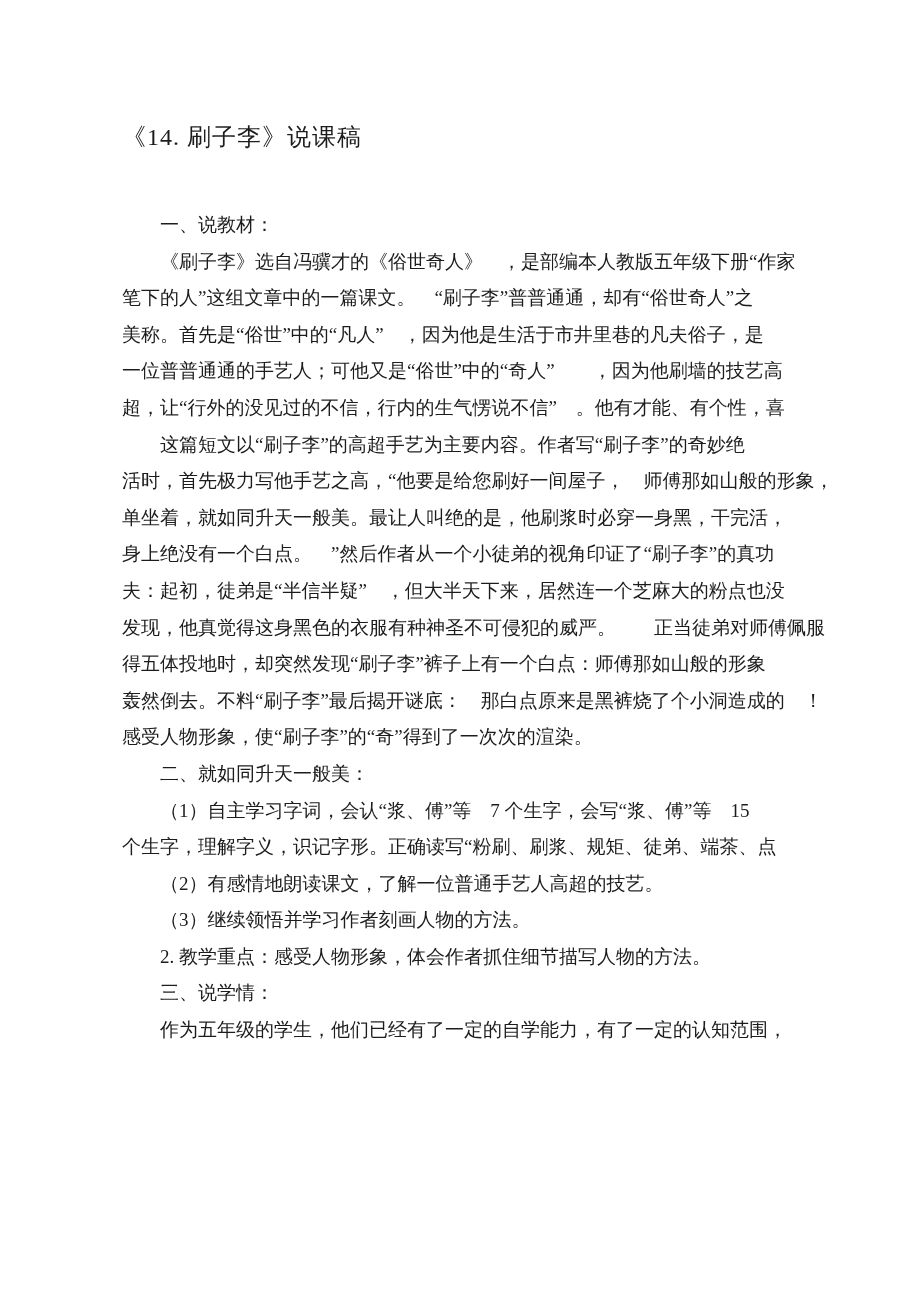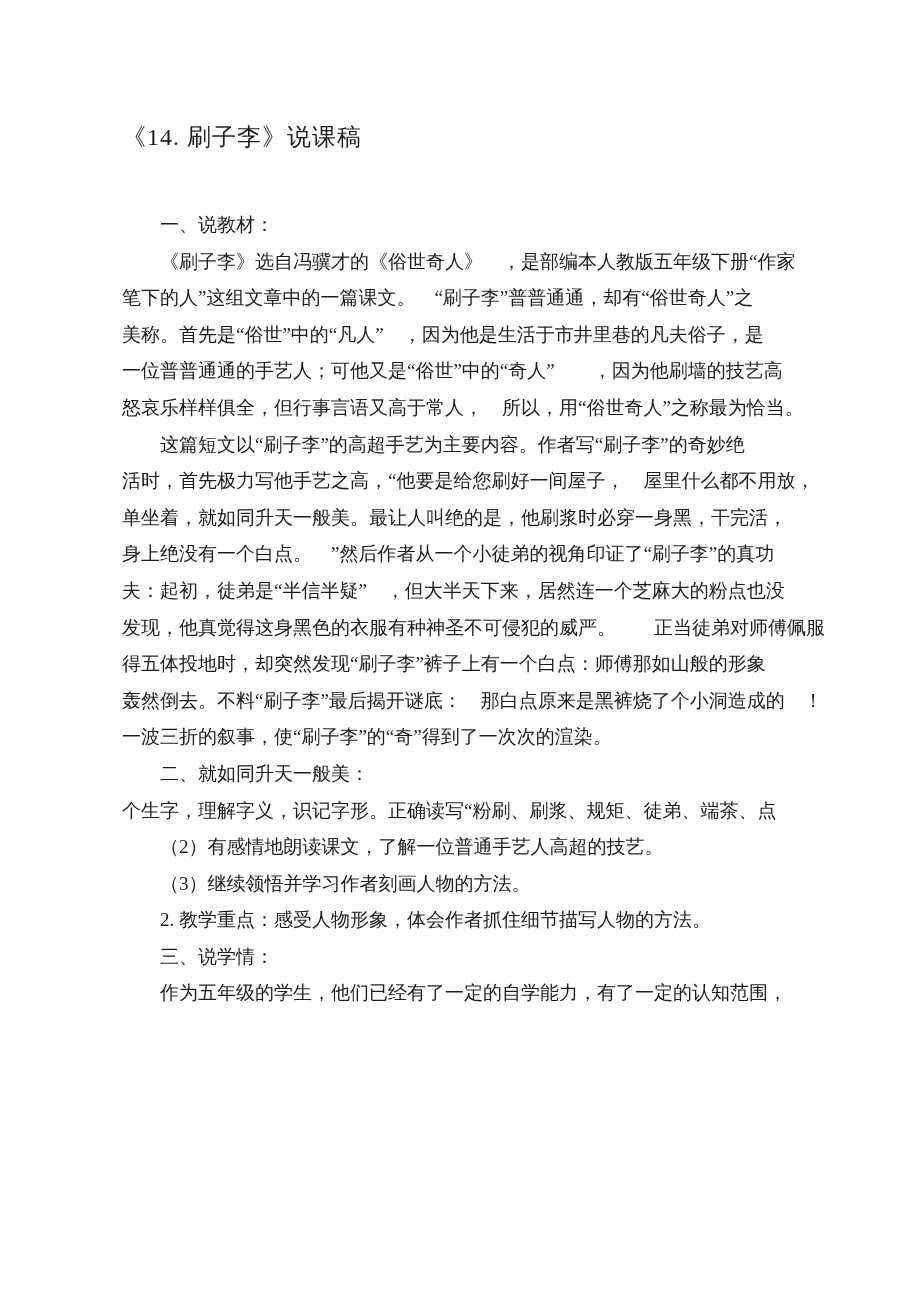--- a/index.html
+++ b/index.html
@@ -46,31 +46,32 @@
 <body>
 
 <div class="page">
   <div class="doc-title">《14. 刷子李》说课稿</div>
   <div class="doc-body">
     <div class="line">　　一、说教材：</div>
     <div class="line">　　《刷子李》选自冯骥才的《俗世奇人》　，是部编本人教版五年级下册“作家</div>
     <div class="line">笔下的人”这组文章中的一篇课文。　“刷子李”普普通通，却有“俗世奇人”之</div>
     <div class="line">美称。首先是“俗世”中的“凡人”　，因为他是生活于市井里巷的凡夫俗子，是</div>
     <div class="line">一位普普通通的手艺人；可他又是“俗世”中的“奇人”　　，因为他刷墙的技艺高</div>
-    <div class="line">怒哀乐样样俱全，但行事言语又高于常人，　所以，用“俗世奇人”之称最为恰当。</div>
+    <div class="line">超，让“行外的没见过的不信，行内的生气愣说不信”　。他有才能、有个性，喜</div>
     <div class="line">　　这篇短文以“刷子李”的高超手艺为主要内容。作者写“刷子李”的奇妙绝</div>
-    <div class="line">活时，首先极力写他手艺之高，“他要是给您刷好一间屋子，　屋里什么都不用放，</div>
+    <div class="line">活时，首先极力写他手艺之高，“他要是给您刷好一间屋子，　师傅那如山般的形象，</div>
     <div class="line">单坐着，就如同升天一般美。最让人叫绝的是，他刷浆时必穿一身黑，干完活，</div>
     <div class="line">身上绝没有一个白点。　”然后作者从一个小徒弟的视角印证了“刷子李”的真功</div>
     <div class="line">夫：起初，徒弟是“半信半疑”　，但大半天下来，居然连一个芝麻大的粉点也没</div>
     <div class="line">发现，他真觉得这身黑色的衣服有种神圣不可侵犯的威严。　　正当徒弟对师傅佩服</div>
     <div class="line">得五体投地时，却突然发现“刷子李”裤子上有一个白点：师傅那如山般的形象</div>
     <div class="line">轰然倒去。不料“刷子李”最后揭开谜底：　那白点原来是黑裤烧了个小洞造成的　！</div>
-    <div class="line">一波三折的叙事，使“刷子李”的“奇”得到了一次次的渲染。</div>
+    <div class="line">感受人物形象，使“刷子李”的“奇”得到了一次次的渲染。</div>
     <div class="line">　　二、就如同升天一般美：</div>
+    <div class="line">　　（1）自主学习字词，会认“浆、傅”等　7 个生字，会写“浆、傅”等　15</div>
     <div class="line">个生字，理解字义，识记字形。正确读写“粉刷、刷浆、规矩、徒弟、端茶、点</div>
     <div class="line">　　（2）有感情地朗读课文，了解一位普通手艺人高超的技艺。</div>
     <div class="line">　　（3）继续领悟并学习作者刻画人物的方法。</div>
     <div class="line">　　2. 教学重点：感受人物形象，体会作者抓住细节描写人物的方法。</div>
     <div class="line">　　三、说学情：</div>
     <div class="line">　　作为五年级的学生，他们已经有了一定的自学能力，有了一定的认知范围，</div>
   </div>
 </div>
 
 </body></html>

